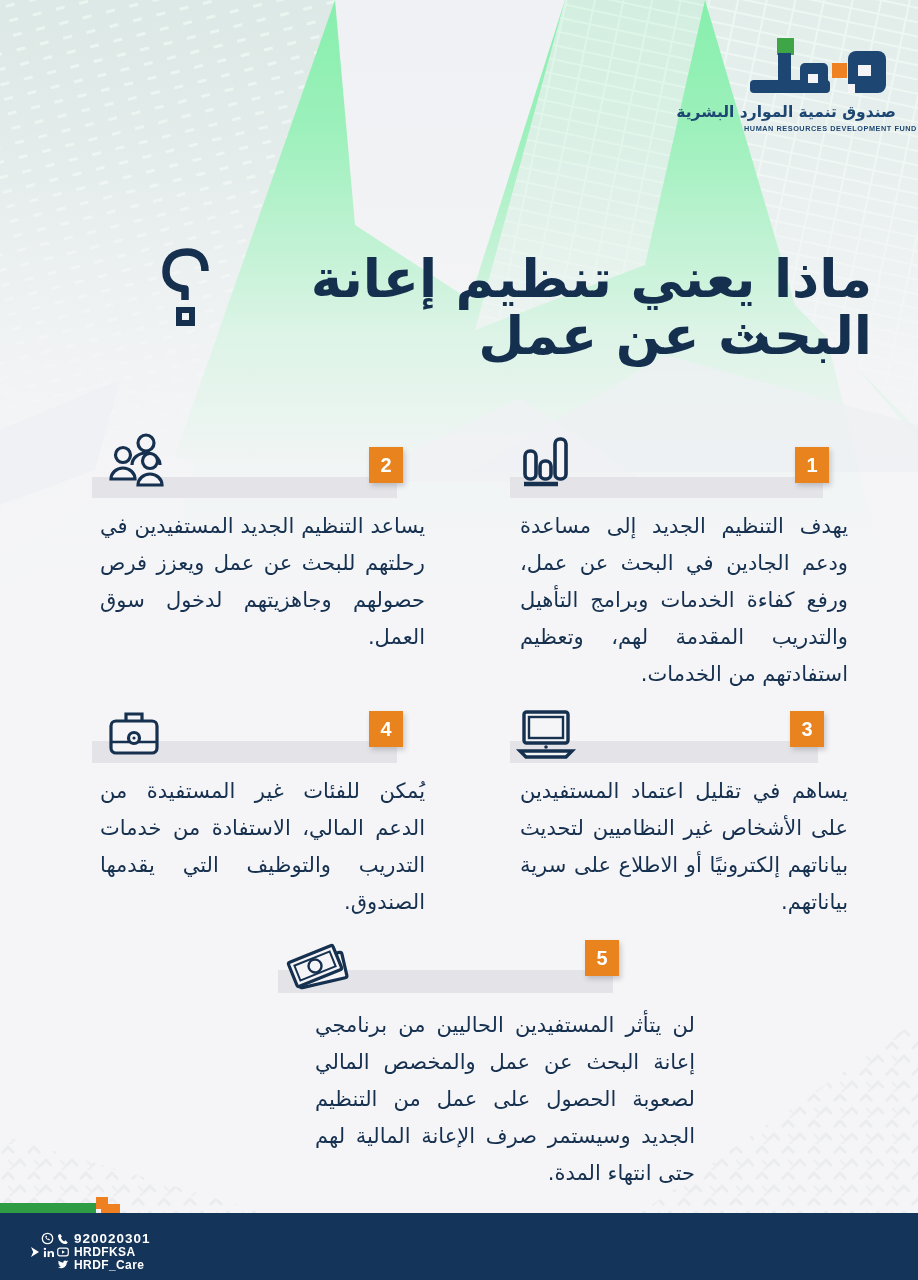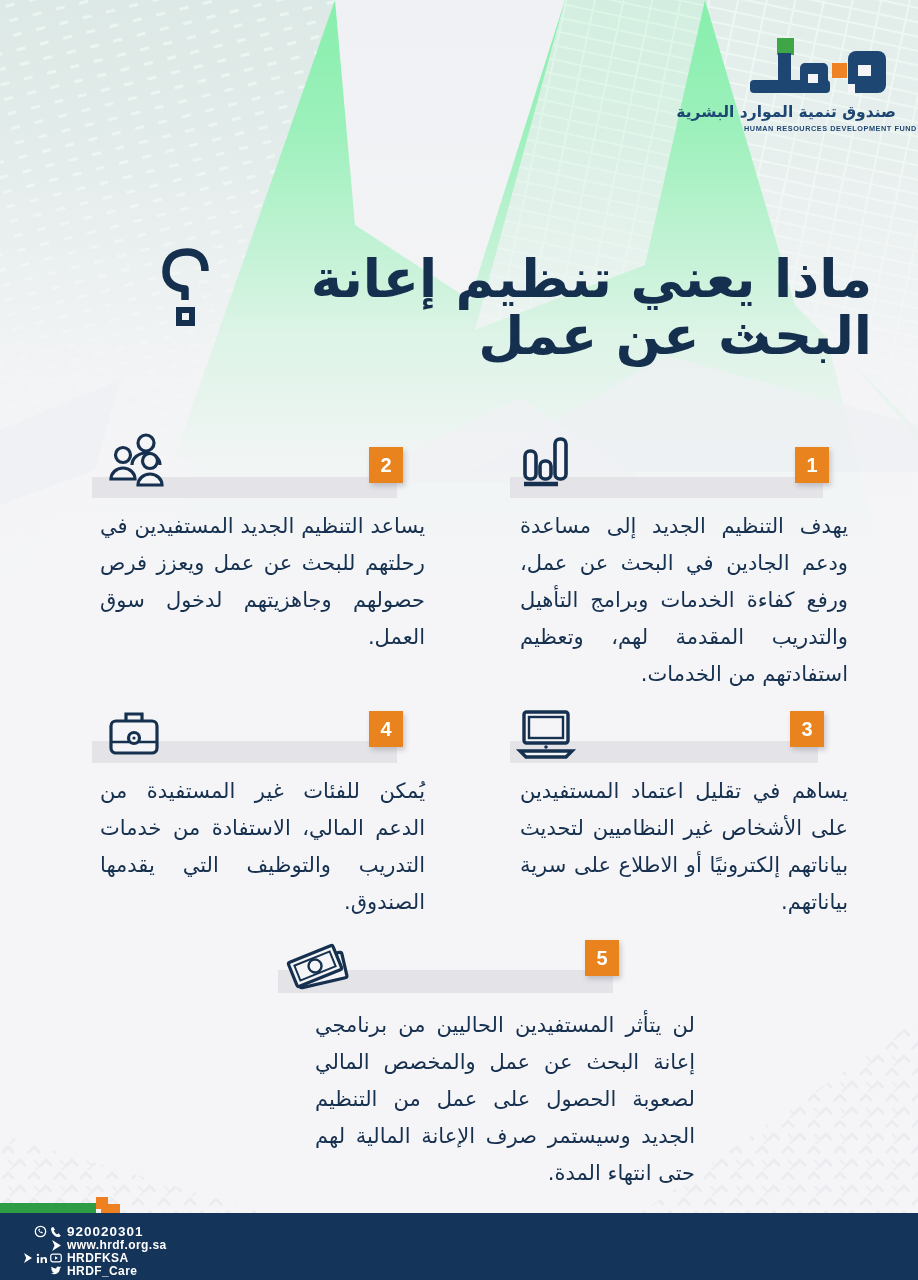--- a/index.html
+++ b/index.html
@@ -63,21 +63,21 @@
     color:#16304f;font-weight:normal;font-size:21px;line-height:37px;
   }
   .p5 .ptext{margin-top:14px;}
 
   
   .green-strip{position:absolute;left:0;top:1203px;width:96px;height:10px;background:#2e9b45;}
   .orange-a{position:absolute;left:96px;top:1197px;width:12px;height:12px;background:#ef8022;}
   .orange-b{position:absolute;left:101px;top:1204px;width:19px;height:18px;background:#ef8022;}
   .footer{
     position:absolute;left:0;top:1213px;width:918px;height:67px;background:#15345a;
-    color:#ffffff;padding:8px;box-sizing:border-box;
+    color:#ffffff;padding:15px;box-sizing:border-box;
     font-family:"Liberation Sans","DejaVu Sans",sans-serif;
   }
   .frow{display:flex;align-items:center;height:12px;margin:1px 0 0 8px;}
   .frow.first{margin-top:4px;height:13px;}
   .ficons{width:46px;display:flex;justify-content:flex-end;align-items:center;gap:3px;margin-right:5px;}
   .ftext{font-size:12px;font-weight:bold;letter-spacing:.4px;white-space:nowrap;}
   .ftext.phone{font-size:13.5px;letter-spacing:1px;}
 </style>
 </head>
 <body>
@@ -241,28 +241,20 @@
           <path d="M4.6 4.8 q0 3 4.4 4.4 l0.6 -1.2 -1.4 -0.9 -0.9 0.5 q-1.2 -0.9 -1.5 -2 l0.8 -0.6 -0.7 -1.3 z" fill="#ffffff"></path>
         </svg>
         <svg width="12" height="12" viewBox="0 0 14 14">
           <path d="M2.5 1.5 Q1 2 1.2 4 Q1.6 8 5 11 Q8 13.4 10.5 12.8 Q12 12.4 12.5 11 L9.8 8.6 8.2 9.8 Q5.6 8.2 4.4 5.6 L5.8 4.2 3.8 1.2 Z" fill="#ffffff"></path>
         </svg>
       </span>
       <span class="ftext phone">920020301</span>
     </div>
     <div class="frow">
       <span class="ficons">
-        <svg width="11" height="11" viewBox="0 0 10 10">
-          <path d="M1 0 L9 5 L1 10 L3.2 5 Z" fill="#ffffff"></path>
-        </svg>
-      </span>
-      <span class="ftext">www.hrdf.org.sa</span>
-    </div>
-    <div class="frow">
-      <span class="ficons">
         <svg width="10" height="10" viewBox="0 0 10 10">
           <path d="M1 0 L9 5 L1 10 L3.2 5 Z" fill="#ffffff"></path>
         </svg>
         <svg width="11" height="11" viewBox="0 0 12 12">
           <rect x="1" y="4.5" width="2.2" height="6.5" fill="#ffffff"></rect>
           <circle cx="2.1" cy="2" r="1.3" fill="#ffffff"></circle>
           <path d="M5 4.5 h2.1 v1 q0.8 -1.2 2.3 -1.2 q2.6 0 2.6 3 v3.7 h-2.2 v-3.4 q0 -1.6 -1.3 -1.6 q-1.4 0 -1.4 1.7 v3.3 H5 Z" fill="#ffffff"></path>
         </svg>
         <svg width="12" height="10" viewBox="0 0 13 10">
           <rect x="0.8" y="0.8" width="11.4" height="8.4" rx="2.2" fill="none" stroke="#ffffff" stroke-width="1.3"></rect>

